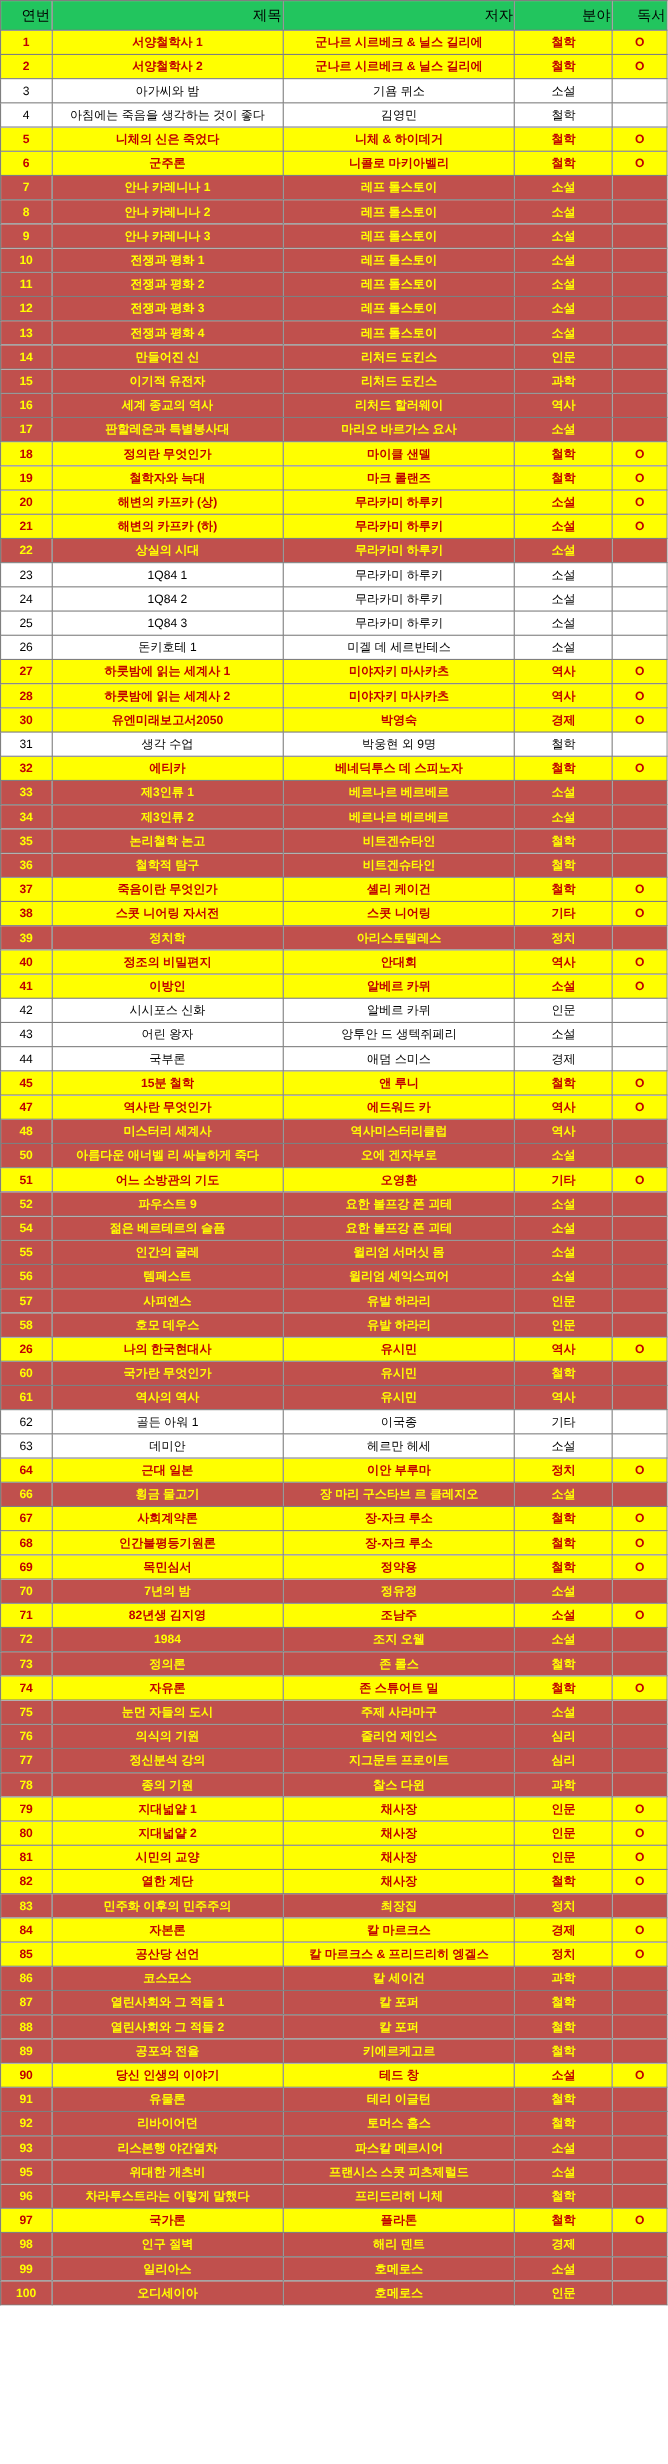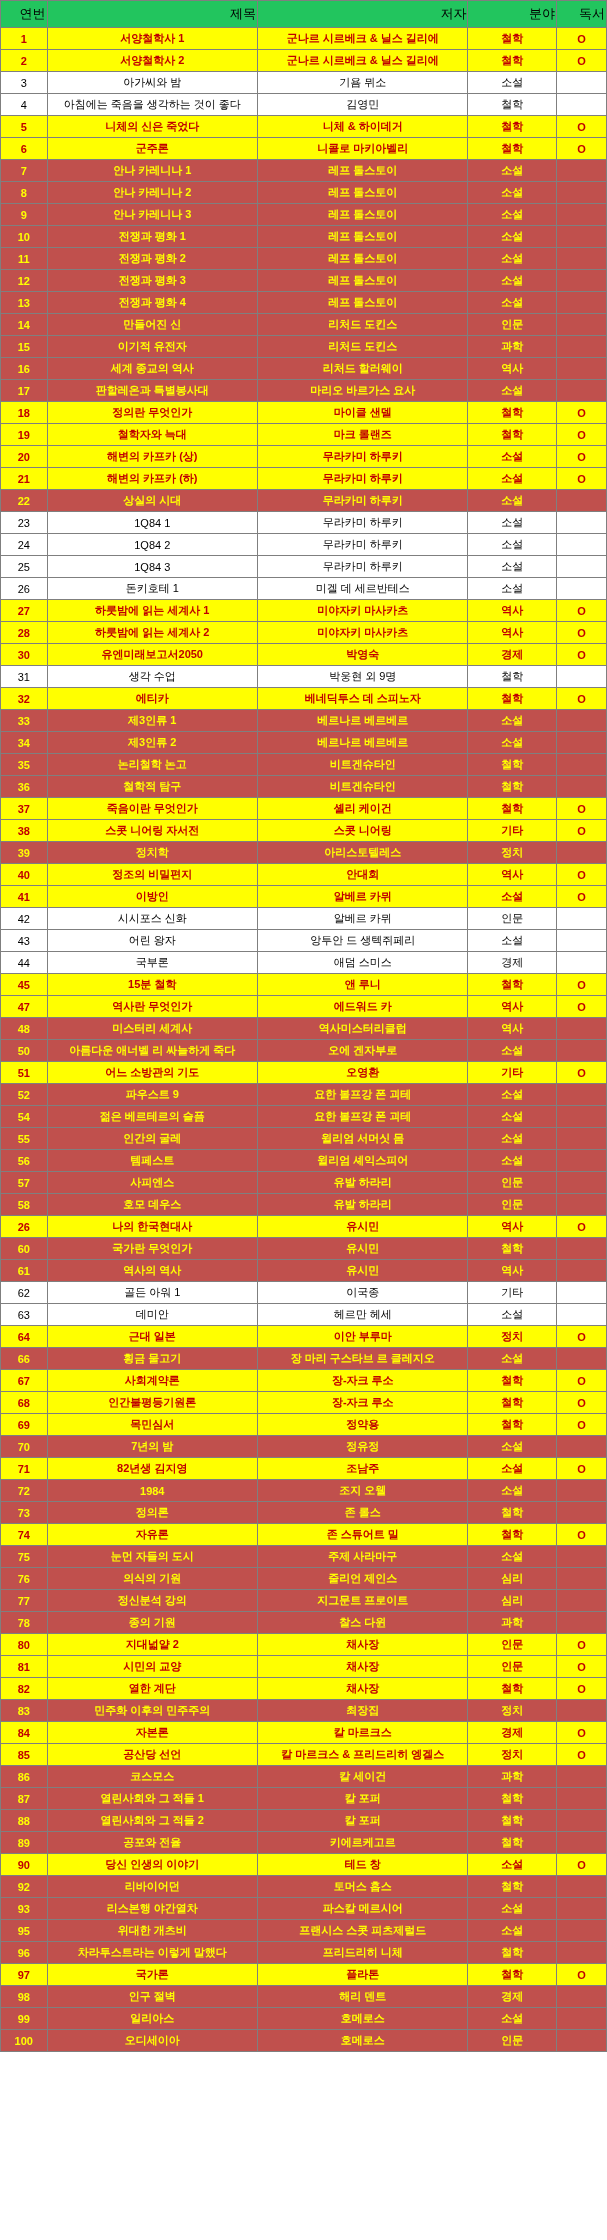--- a/index.html
+++ b/index.html
@@ -549,20 +549,27 @@
           <td class="mark"></td>
         </tr>
         <tr class="red">
           <td class="idx">78</td>
           <td>종의 기원</td>
           <td>찰스 다윈</td>
           <td>과학</td>
           <td class="mark"></td>
         </tr>
         <tr class="yellow">
+          <td class="idx">79</td>
+          <td>지대넓얕 1</td>
+          <td>채사장</td>
+          <td>인문</td>
+          <td class="mark">O</td>
+        </tr>
+        <tr class="yellow">
           <td class="idx">80</td>
           <td>지대넓얕 2</td>
           <td>채사장</td>
           <td>인문</td>
           <td class="mark">O</td>
         </tr>
         <tr class="yellow">
           <td class="idx">81</td>
           <td>시민의 교양</td>
           <td>채사장</td>
@@ -624,20 +631,27 @@
           <td>키에르케고르</td>
           <td>철학</td>
           <td class="mark"></td>
         </tr>
         <tr class="yellow">
           <td class="idx">90</td>
           <td>당신 인생의 이야기</td>
           <td>테드 창</td>
           <td>소설</td>
           <td class="mark">O</td>
+        </tr>
+        <tr class="red">
+          <td class="idx">91</td>
+          <td>유물론</td>
+          <td>테리 이글턴</td>
+          <td>철학</td>
+          <td class="mark"></td>
         </tr>
         <tr class="red">
           <td class="idx">92</td>
           <td>리바이어던</td>
           <td>토머스 홉스</td>
           <td>철학</td>
           <td class="mark"></td>
         </tr>
         <tr class="red">
           <td class="idx">93</td>

